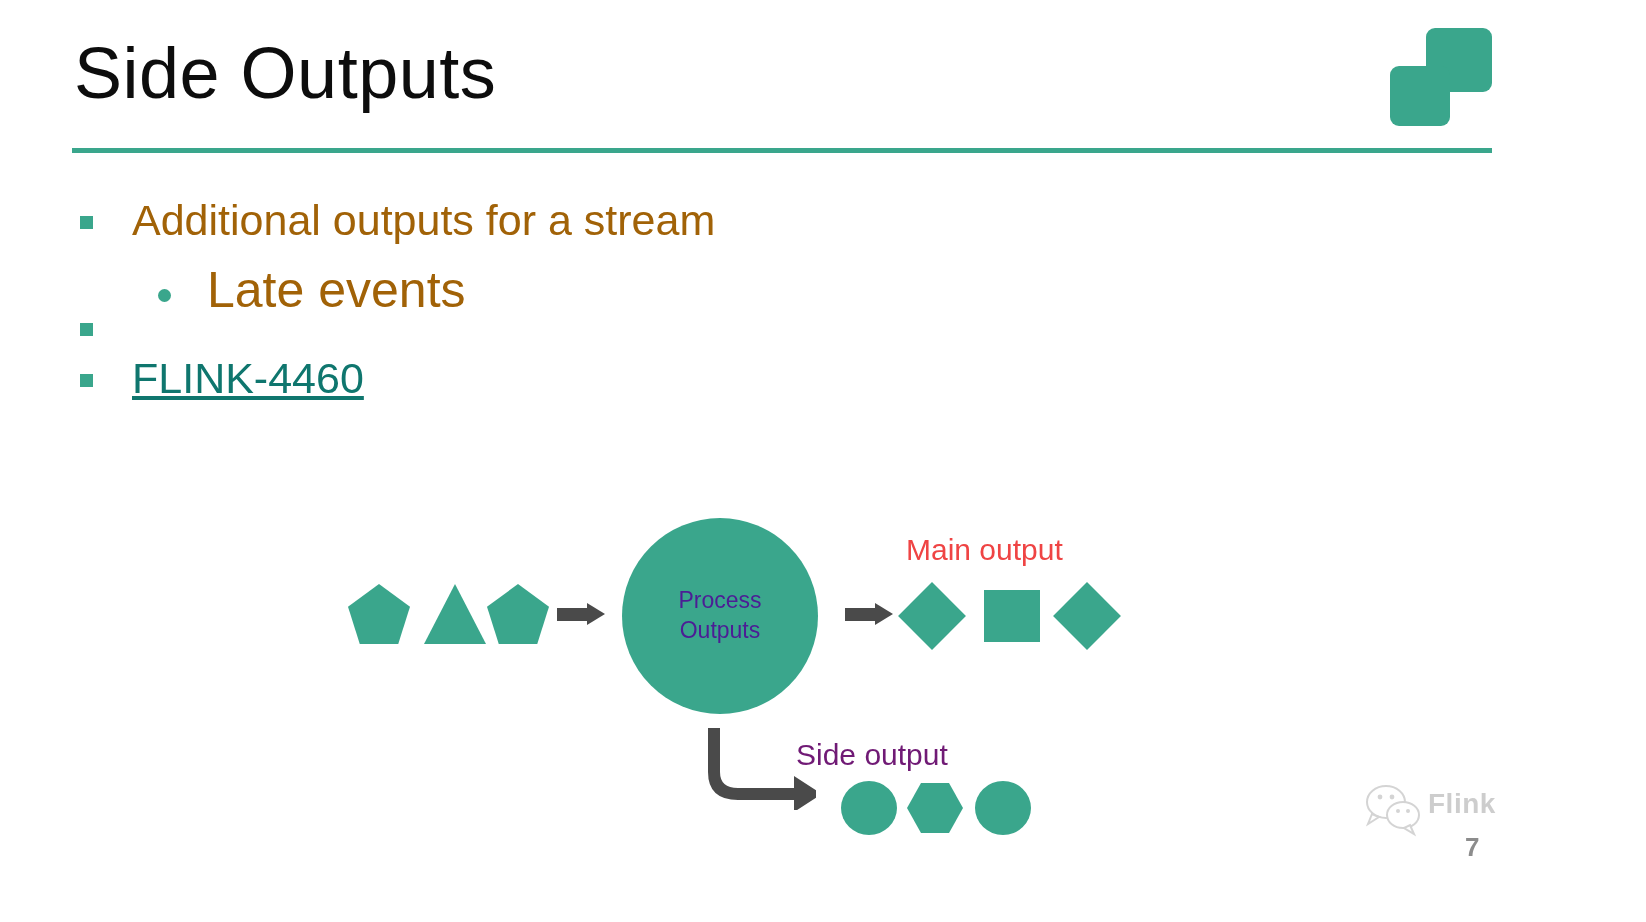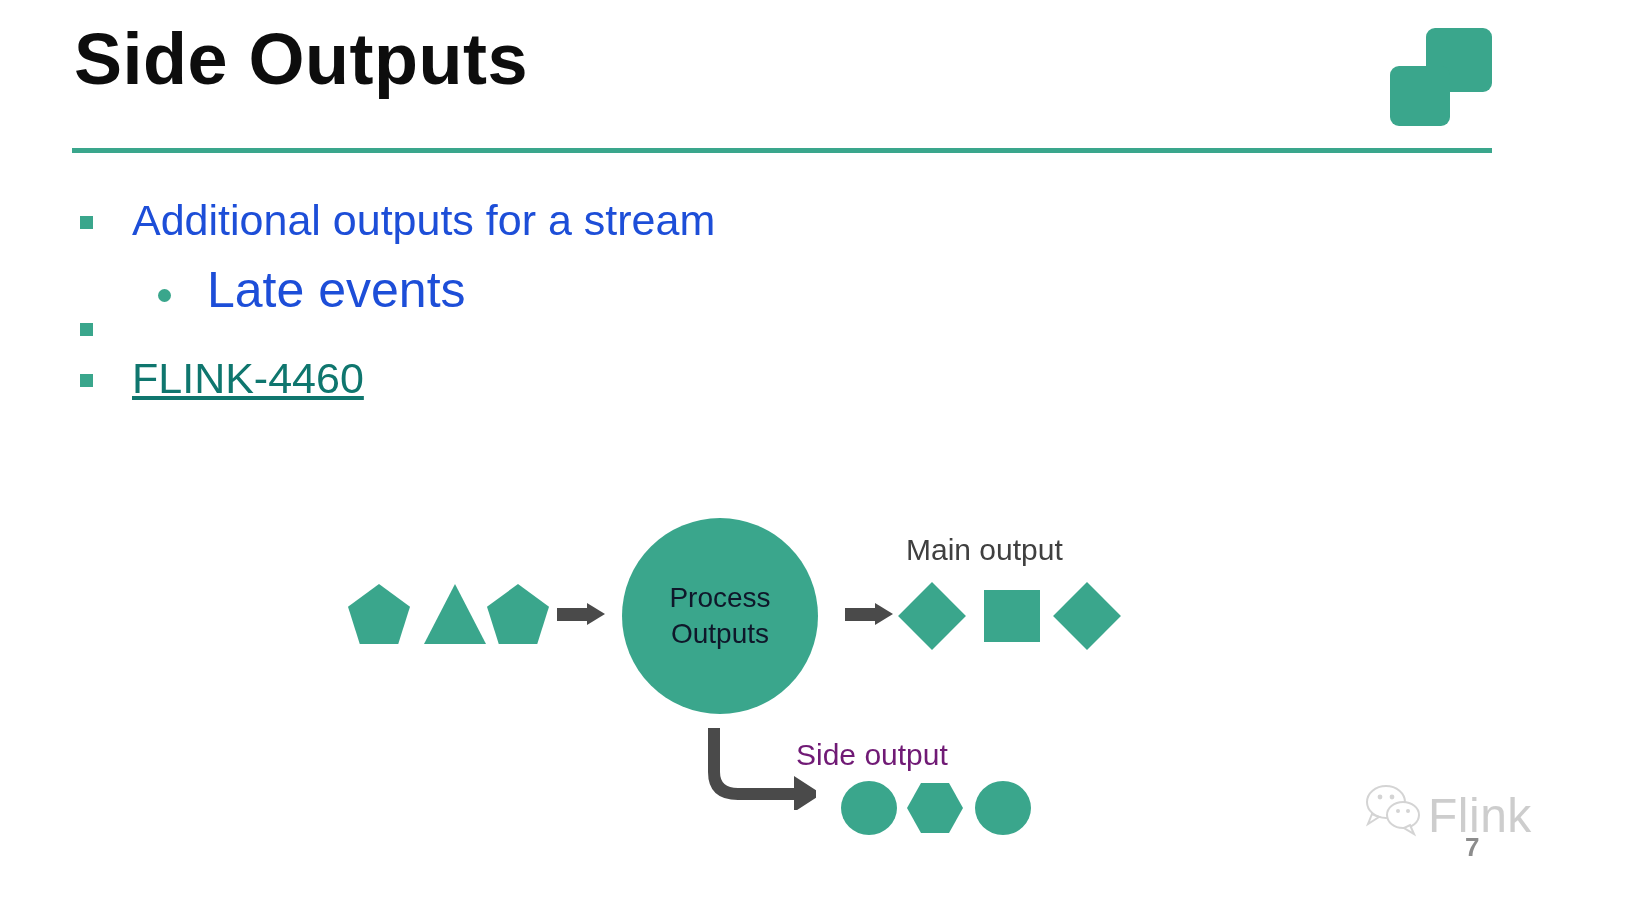--- a/index.html
+++ b/index.html
@@ -17,23 +17,23 @@
     width: 1646px;
     height: 922px;
     background: #ffffff;
     overflow: hidden;
   }
 
   
   .title {
     position: absolute;
     left: 74px;
-    top: 22px;
+    top: 36px;
     font-size: 72px;
-    font-weight: 700;
+    font-weight: 400;
     letter-spacing: 0.5px;
     color: #0d0d0d;
     line-height: 1.05;
     white-space: nowrap;
   }
   .title-rule {
     position: absolute;
     left: 72px;
     top: 148px;
     width: 1420px;
@@ -102,21 +102,21 @@
     height: 13px;
     background: #3aa68c;
     border-radius: 50%;
     margin-right: 36px;
     position: relative;
     top: -5px;
   }
   .bullet-text {
     font-size: 43px;
     font-weight: 300;
-    color: #1d4ed8;
+    color: #a16207;
     line-height: 1.32;
     white-space: nowrap;
   }
   .bullet-text.sub {
     font-size: 50px;
   }
   .bullet-link {
     font-size: 43px;
     font-weight: 300;
     color: #0f766e;
@@ -169,22 +169,22 @@
     width: 196px;
     height: 196px;
     border-radius: 50%;
     background: #3aa68c;
     display: flex;
     flex-direction: column;
     align-items: center;
     justify-content: center;
   }
   .process-circle span {
-    color: #0f172a;
-    font-size: 28px;
+    color: #4c1d95;
+    font-size: 23px;
     font-weight: 300;
     line-height: 1.3;
     text-align: center;
   }
 
   
   .arrow {
     position: absolute;
     height: 22px;
   }
@@ -221,21 +221,21 @@
     height: 82px;
   }
 
   
   .main-label {
     position: absolute;
     left: 906px;
     top: 33px;
     font-size: 30px;
     font-weight: 300;
-    color: #404040;
+    color: #ef4444;
     white-space: nowrap;
   }
   .out-1 { left: 908px; top: 92px; width: 48px; height: 48px; }
   .out-2 { left: 984px; top: 90px; width: 56px; height: 52px; }
   .out-3 { left: 1063px; top: 92px; width: 48px; height: 48px; }
 
   
   .side-label {
     position: absolute;
     left: 796px;
@@ -255,22 +255,22 @@
     left: 1362px;
     top: 782px;
     width: 180px;
     height: 66px;
     opacity: 0.42;
   }
   .watermark .wm-text {
     position: absolute;
     left: 66px;
     top: 6px;
-    font-size: 48px;
-    font-weight: 400;
+    font-size: 28px;
+    font-weight: 700;
     color: #8a8a8a;
     letter-spacing: 0.5px;
   }
   .page-num {
     position: absolute;
     left: 1465px;
     top: 832px;
     font-size: 26px;
     font-weight: 700;
     color: #8c8c8c;

